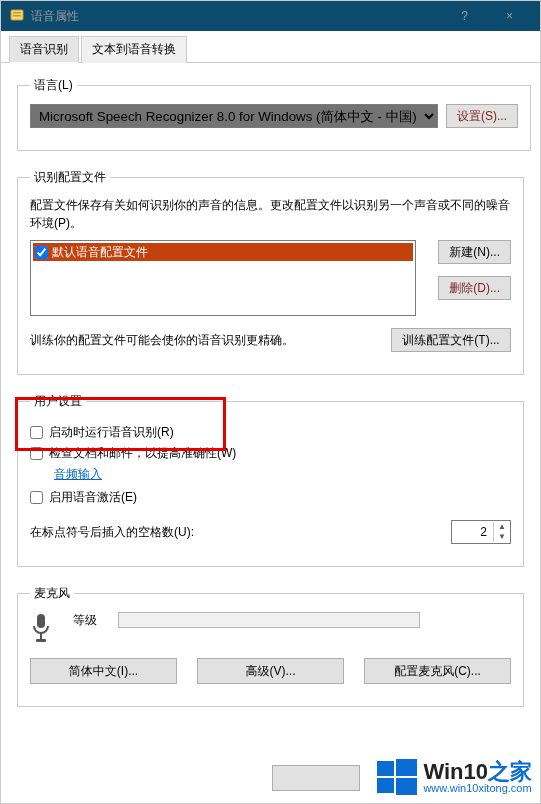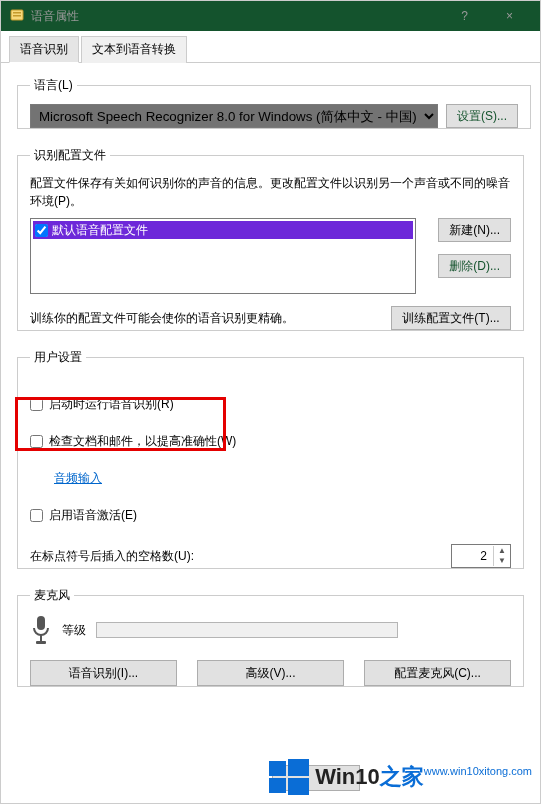--- a/index.html
+++ b/index.html
@@ -1,53 +1,53 @@
 <!DOCTYPE html>
 <html><head>
 <meta charset="utf-8">
 <style>
 html,body{margin:0;padding:0;font-family:"Microsoft YaHei","Segoe UI",sans-serif;font-size:12px;background:#fff;color:#000}
 .window{width:541px;height:804px;background:#fff;position:relative;box-sizing:border-box;border:1px solid #ccc}
-.titlebar{height:30px;display:flex;align-items:center;padding:0 8px;color:#999;background:#14532d}
+.titlebar{height:30px;display:flex;align-items:center;padding:0 8px;color:#999;background:#0c4a6e}
 .titlebar .icon{width:16px;height:16px;margin-right:6px;display:inline-flex;align-items:center;justify-content:center}
 .titlebar .title{flex:1}
 .titlebar .winbtn{width:45px;height:30px;display:flex;align-items:center;justify-content:center;color:#999}
 .tabs{display:flex;padding:4px 8px 0 8px;border-bottom:1px solid #ccc}
 .tab{padding:4px 10px;border:1px solid #ccc;border-bottom:none;background:#fff;margin-right:2px;position:relative;top:1px}
 .tab.active{background:#e5e5e5;border-bottom:1px solid #fff;z-index:2}
 .tab.inactive{background:#f0f0f0;color:#000000}
 .content{padding:14px 16px 10px 16px}
-fieldset{border:1px solid #ccc;margin:0 0 18px 0;padding:10px 12px 0 12px}
+fieldset{border:1px solid #ccc;margin:0 0 18px 0;padding:10px 12px 22px 12px}
 fieldset>legend{padding:0 4px;font-size:12px}
 .row{display:flex;align-items:center;gap:8px}
 select.drop{height:24px;border:1px solid #7a7a7a;background:#737373;padding:0 4px;flex:1}
 button.win{height:24px;min-width:72px;border:1px solid #adadad;background:#e1e1e1;padding:0 10px;font-family:inherit;font-size:12px;color:#000}
-button.win:disabled,button.win.disabled{color:#14532d}
+button.win:disabled,button.win.disabled{color:#7f1d1d}
 .desc{margin:0 0 8px 0;line-height:1.5}
 .list{width:380px;height:70px;border:1px solid #7a7a7a;background:#fff;padding:2px}
-.listrow{display:flex;align-items:center;height:18px;padding:0 2px;background:#6d28d9;color:#fff}
+.listrow{display:flex;align-items:center;height:18px;padding:0 2px;background:#c2410c;color:#fff}
 .listrow input[type=checkbox]{margin:0 4px 0 0}
 .rightcol{display:flex;flex-direction:column;gap:12px;margin-left:auto}
-label.cb{display:flex;align-items:center;gap:6px;margin:20px 0}
+label.cb{display:flex;align-items:center;gap:6px;margin:4px 0}
 label.cb input{margin:0}
 a.link{color:#0066cc;text-decoration:underline}
 .spinrow{display:flex;align-items:center;gap:8px}
 .spin{width:58px;height:22px;border:1px solid #7a7a7a;display:flex;align-items:center}
 .spin .val{flex:1;text-align:right;padding-right:6px}
 .spin .arrows{width:16px;display:flex;flex-direction:column;border-left:1px solid #ccc}
 .spin .ar{height:10px;text-align:center;font-size:8px;line-height:10px;color:#555}
-.mic{display:flex;align-items:center;gap:10px}
+.mic{display:flex;gap:21px}
 .micicon{width:22px;height:32px}
 .level{width:300px;height:14px;border:1px solid #b5b5b5;background:#f0f0f0}
 .btns3{display:flex;gap:20px;margin-top:4px}
 .btns3 button{flex:1;height:26px}
 .highlight{position:absolute;border:3px solid #e40000;pointer-events:none;z-index:50}
 .watermark{position:absolute;right:8px;bottom:6px;display:flex;align-items:center;gap:6px;font-family:Arial,sans-serif}
 .watermark .logo svg{display:block}
-.watermark .txt{display:flex;flex-direction:row;line-height:1}
+.watermark .txt{display:flex;flex-direction:column;line-height:1}
 .watermark .big{font-size:22px;font-weight:bold;color:#222}
 .watermark .big .blue{color:#0a6dd6}
 .watermark .url{font-size:11px;color:#0a6dd6}
 .footer-btn{position:absolute;bottom:12px;right:180px;width:88px;height:26px;border:1px solid #adadad;background:#e1e1e1}
 </style>
 </head>
 <body>
 
 <div class="window">
 
@@ -139,21 +139,21 @@
               <rect x="7" y="2" width="8" height="14" rx="4" fill="#555"></rect>
               <path d="M4 14a7 7 0 0 0 14 0" stroke="#555" fill="none" stroke-width="2"></path>
               <rect x="10" y="21" width="2" height="6" fill="#555"></rect>
               <rect x="6" y="27" width="10" height="3" rx="1" fill="#555"></rect>
             </svg>
         </span>
         <span>等级</span>
         <div class="level"></div>
       </div>
       <div class="btns3">
-        <button class="win">语音识别(I)...</button>
+        <button class="win">简体中文(I)...</button>
         <button class="win">高级(V)...</button>
         <button class="win">配置麦克风(C)...</button>
       </div>
     </fieldset>
   </div>
 
   <div class="highlight" style="left:14px;top:396px;width:205px;height:48px"></div>
 
   <button class="footer-btn"></button>
 

